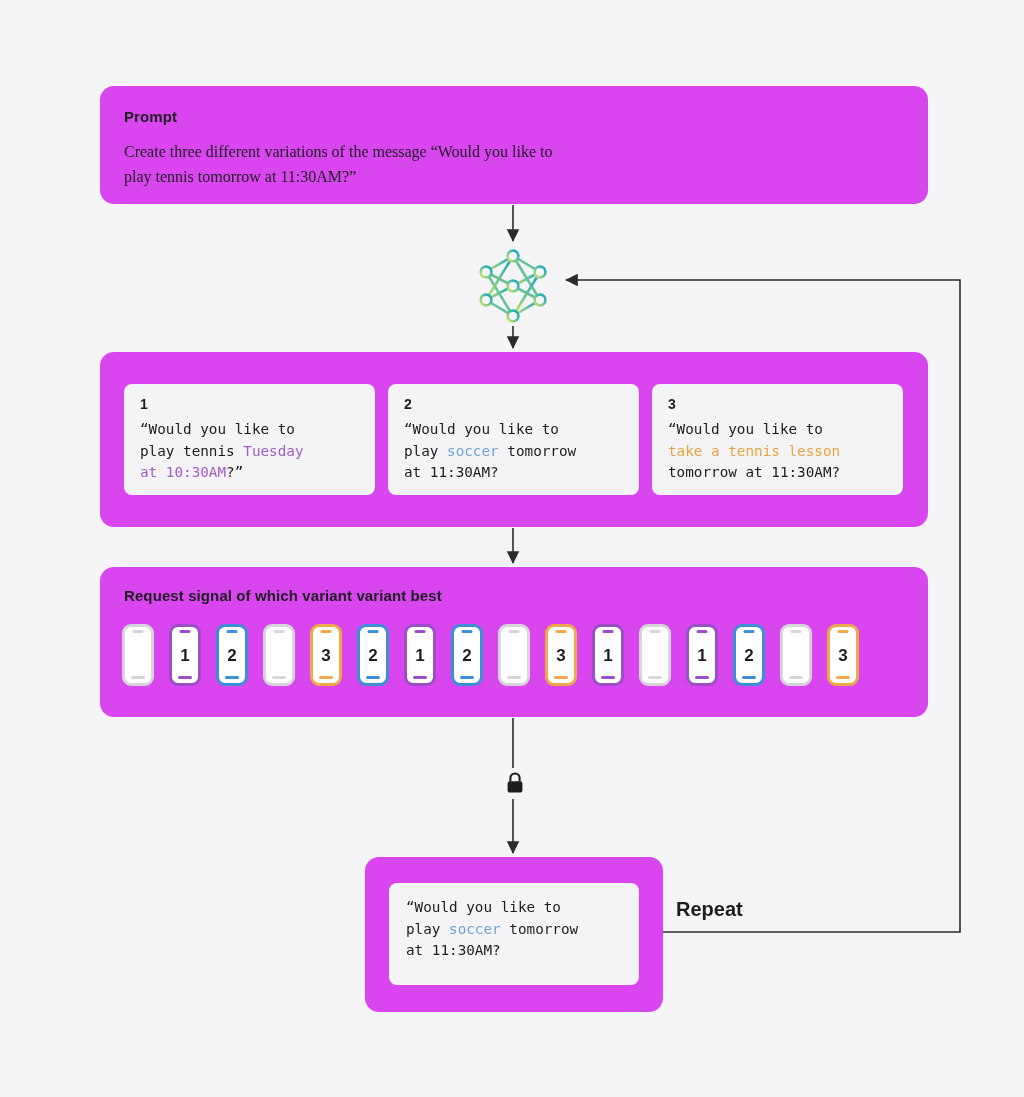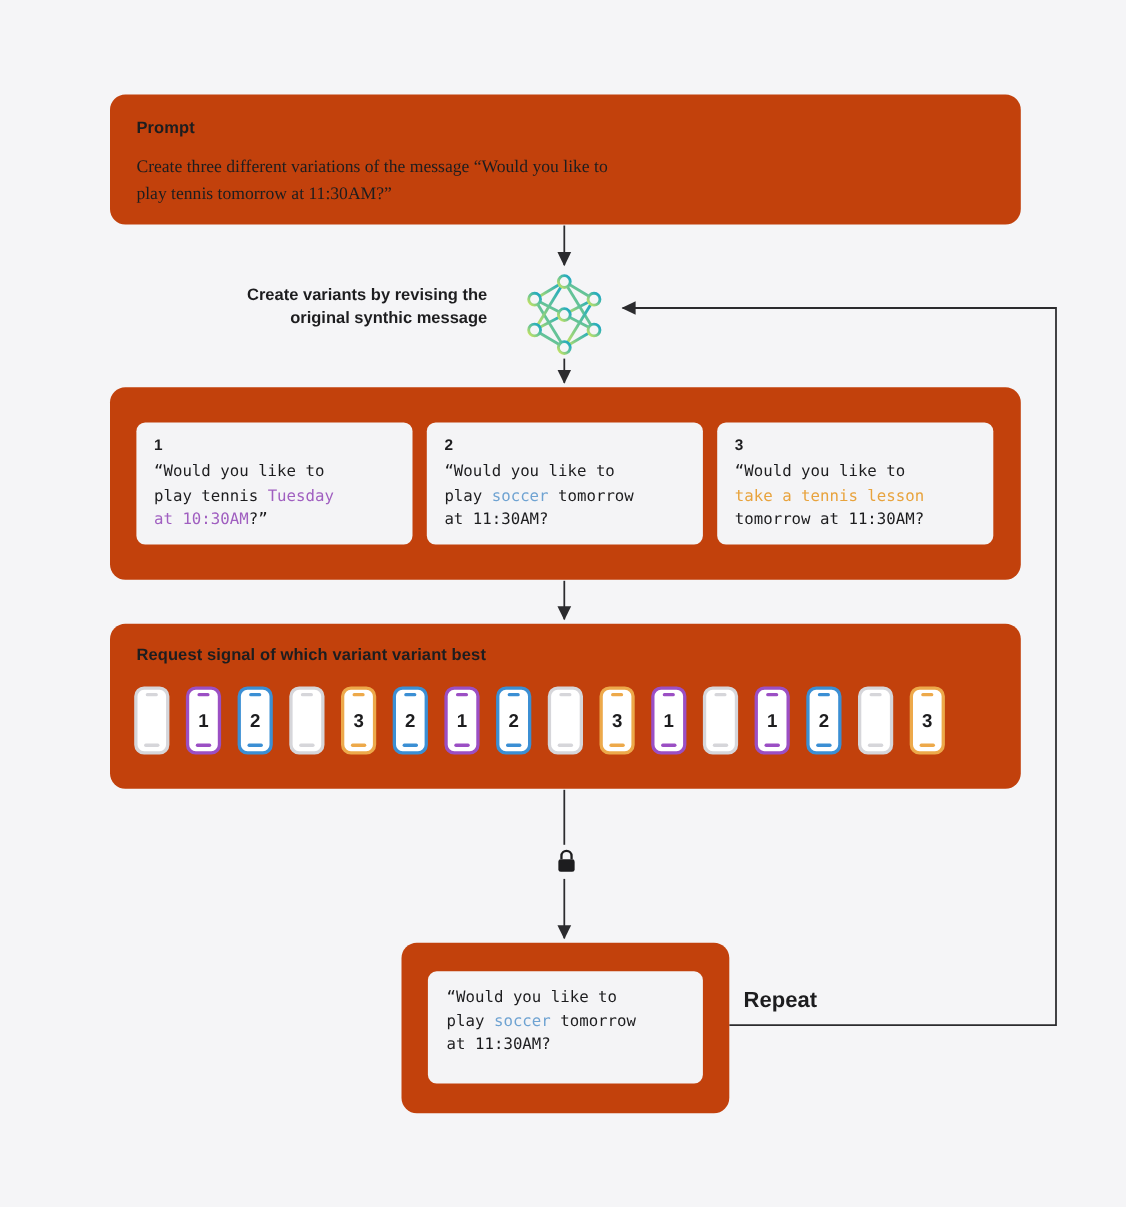--- a/index.html
+++ b/index.html
@@ -16,21 +16,21 @@
   .stage {
     position: absolute;
     left: 0; top: 0;
     width: 1024px;
     height: 1097px;
   }
 
   
   .card {
     position: absolute;
-    background: #c2410c;
+    background: #d946ef;
     border-radius: 14px;
   }
 
   #prompt-card {
     left: 100px; top: 86px;
     width: 828px; height: 118px;
     padding: 22px 24px 0 24px;
   }
 
   .prompt-label {
@@ -281,22 +281,20 @@
       <circle cx="540" cy="300" r="5.4" fill="#f5f5f7"></circle>
     </g>
   </svg>
 
   <div class="card" id="prompt-card">
     <div class="prompt-label">Prompt</div>
     <div class="mono" id="prompt-text">Create three different variations of the message “Would you like to
 play tennis tomorrow at 11:30AM?”</div>
   </div>
 
-  <div class="side-label" id="nn-label">Create variants by revising
-the original synthic message</div>
 
   <div class="card" id="variants-card">
     <div class="variants-row" id="variants-row">
         <div class="variant">
           <div class="variant-num">1</div>
           <div class="variant-text"><span>“Would you like to
 play tennis </span><span class="hl-purple">Tuesday
 at 10:30AM</span><span>?”</span></div>
         </div>
         <div class="variant">

